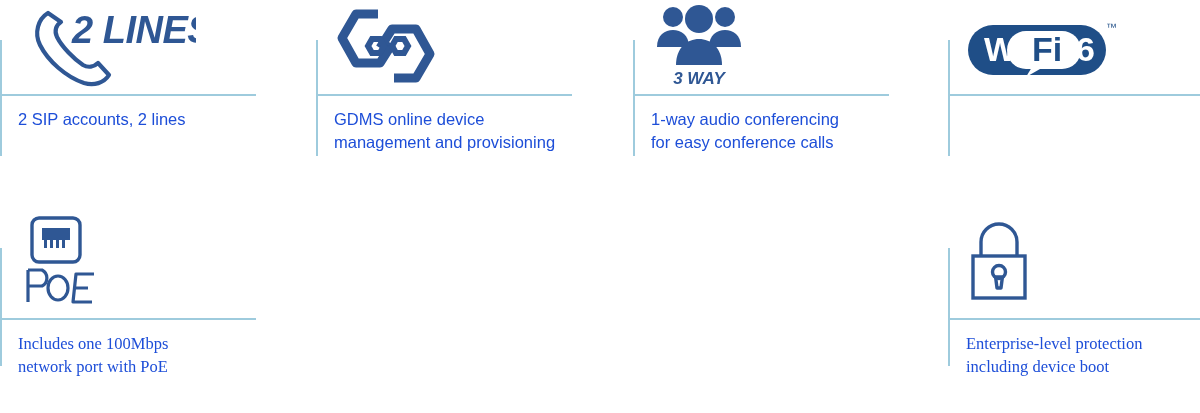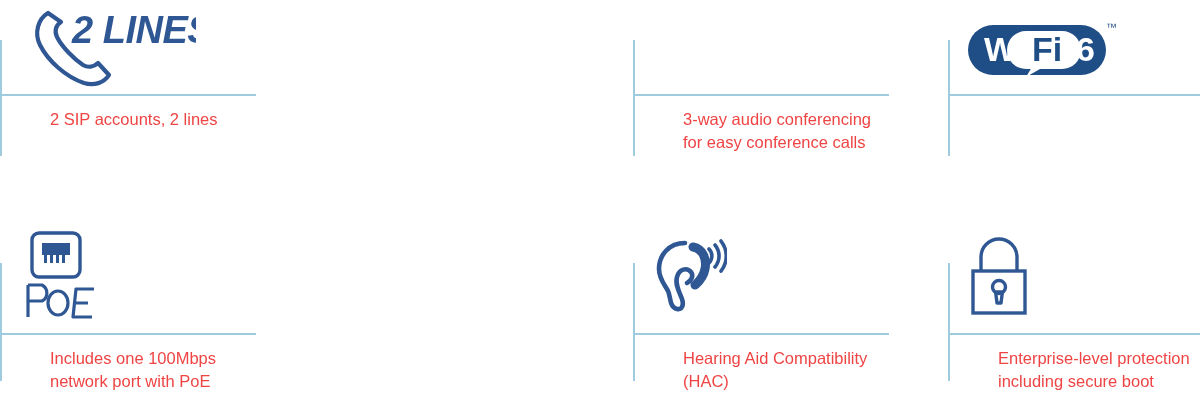--- a/index.html
+++ b/index.html
@@ -22,21 +22,21 @@
     position: absolute;
     box-sizing: border-box;
   }
   
   .col0 { left: 0px;   width: 300px; }
   .col1 { left: 316px; width: 300px; }
   .col2 { left: 633px; width: 300px; }
   .col3 { left: 948px; width: 252px; }
 
   .row0 { top: 0px;   height: 213px; }
-  .row1 { top: 225px; height: 188px; }
+  .row1 { top: 210px; height: 188px; font-family: Liberation Serif, serif; }
 
   
   .spine {
     position: absolute;
     left: 0;
     width: 2px;
     background: #9ecbdd;
   }
   .row0 .spine { top: 40px;  height: 116px; }
   .row1 .spine { top: 38px;  height: 118px; }
@@ -58,25 +58,24 @@
     height: 92px;
     display: flex;
     align-items: center;
   }
   .row1 .icon-wrap { height: 104px; top: 0px; }
 
   .desc {
     position: absolute;
     left: 18px;
     right: 4px;
-    color: #ef4444;
+    color: #1d4ed8;
     font-size: 16.5px;
     line-height: 1.42;
     white-space: pre-line;
-    margin-left: 32px;
   }
   .row0 .desc { top: 108px; }
   .row1 .desc { top: 122px; }
 
   svg { display: block; }
 </style>
 </head>
 <body>
 
 <div class="grid">
@@ -89,25 +88,56 @@
         <path d="M30 10 C20 16, 16 30, 22 42 C30 58, 48 74, 66 80 C76 83, 86 80, 91 72
                  L80 60 C76 64, 70 65, 65 62 C56 56, 44 44, 39 34 C36 28, 38 22, 43 19 Z" fill="none" stroke="#2f5794" stroke-width="4.2" stroke-linejoin="round" stroke-linecap="round"></path>
         <g fill="#2f5794" font-family="'Liberation Sans', sans-serif" font-size="38" font-weight="bold" font-style="italic" letter-spacing="-0.5">
           <text x="54" y="40">2 LINES</text>
         </g>
       </svg>
     </div>
     <div class="desc">2 SIP accounts, 2 lines</div>
   </div>
 
+  <div class="card col1 row0">
+    <div class="spine"></div>
+    <div class="divider"></div>
+    <div class="icon-wrap">
+      <svg width="104" height="80" viewBox="0 0 104 80">
+        <g fill="none" stroke="#2f5794" stroke-width="9" stroke-linejoin="round">
+          <path d="M44 8 L22 8 L8 32 L22 57 L46 57 L58 38"></path>
+          <path d="M60 72 L82 72 L96 48 L82 23 L58 23 L46 42"></path>
+        </g>
+        <g fill="none" stroke="#2f5794" stroke-width="6">
+          <path d="M38 33 L46 33 L50 40 L46 47 L38 47 L34 40 Z"></path>
+          <path d="M62 33 L70 33 L74 40 L70 47 L62 47 L58 40 Z"></path>
+        </g>
+      </svg>
+    </div>
+    <div class="desc">GDMS online device
+management and provisioning</div>
+  </div>
 
   <div class="card col2 row0">
     <div class="spine"></div>
     <div class="divider"></div>
-    <div class="desc">3-way audio conferencing
+    <div class="icon-wrap">
+      <svg width="96" height="82" viewBox="0 0 96 82">
+        <g fill="#2f5794">
+          <circle cx="22" cy="12" r="10"></circle>
+          <path d="M6 42 C6 30, 14 25, 22 25 C30 25, 38 30, 38 42 Z"></path>
+          <circle cx="74" cy="12" r="10"></circle>
+          <path d="M58 42 C58 30, 66 25, 74 25 C82 25, 90 30, 90 42 Z"></path>
+          <circle cx="48" cy="14" r="14"></circle>
+          <path d="M25 60 C25 43, 36 34, 48 34 C60 34, 71 43, 71 60 Z"></path>
+        </g>
+        <text x="48" y="79" text-anchor="middle" fill="#2f5794" font-family="'Liberation Sans', sans-serif" font-size="17" font-weight="bold" font-style="italic">3 WAY</text>
+      </svg>
+    </div>
+    <div class="desc">1-way audio conferencing
 for easy conference calls</div>
   </div>
 
   <div class="card col3 row0">
     <div class="spine"></div>
     <div class="divider"></div>
     <div class="icon-wrap">
       <svg width="152" height="62" viewBox="0 0 152 62">
         <rect x="2" y="10" width="138" height="50" rx="25" fill="#1f4e87"></rect>
         <text x="18" y="46" fill="#ffffff" font-family="'Liberation Sans', sans-serif" font-size="34" font-weight="bold">Wi</text>
@@ -132,48 +162,29 @@
           <path d="M40 62 A10 12 0 0 1 40 86 A10 12 0 0 1 40 62 Z"></path>
           <path d="M76 60 L58 60 L55 88 L74 88 M56 74 L70 74"></path>
         </g>
       </svg>
     </div>
     <div class="desc">Includes one 100Mbps
 network port with PoE</div>
   </div>
 
 
-  <div class="card col2 row1">
-    <div class="spine"></div>
-    <div class="divider"></div>
-    <div class="icon-wrap">
-      <svg width="76" height="76" viewBox="0 0 76 76">
-        <path d="M34 4 C18 4, 8 16, 8 30 C8 40, 14 46, 17 52 C20 58, 18 68, 26 70
-                 C31 71, 33 66, 31 60 C28 52, 24 46, 26 38 C28 30, 36 28, 40 33
-                 C43 37, 40 42, 36 44" fill="none" stroke="#2f5794" stroke-width="4.6" stroke-linecap="round" stroke-linejoin="round"></path>
-        <path d="M42 8 C52 10, 56 20, 54 30 C52 40, 46 44, 44 46" fill="none" stroke="#2f5794" stroke-width="9" stroke-linecap="round"></path>
-        <g fill="none" stroke="#2f5794" stroke-width="3.6" stroke-linecap="round">
-          <path d="M58 24 A10 10 0 0 0 58 10"></path>
-          <path d="M64 28 A17 17 0 0 0 64 6"></path>
-          <path d="M70 32 A24 24 0 0 0 70 2"></path>
-        </g>
-      </svg>
-    </div>
-    <div class="desc">Hearing Aid Compatibility
-(HAC)</div>
-  </div>
 
   <div class="card col3 row1">
     <div class="spine"></div>
     <div class="divider"></div>
     <div class="icon-wrap">
       <svg width="66" height="84" viewBox="0 0 66 84">
         <path d="M15 36 L15 22 A18 18 0 0 1 51 22 L51 36" fill="none" stroke="#2f5794" stroke-width="3.4"></path>
         <rect x="7" y="36" width="52" height="42" fill="none" stroke="#2f5794" stroke-width="3.4"></rect>
         <circle cx="33" cy="52" r="6.5" fill="none" stroke="#2f5794" stroke-width="3.4"></circle>
         <path d="M29.6 57 L36.4 57 L35 68 L31 68 Z" fill="none" stroke="#2f5794" stroke-width="3.4" stroke-linejoin="round"></path>
       </svg>
     </div>
     <div class="desc">Enterprise-level protection
-including secure boot</div>
+including device boot</div>
   </div>
 
 </div>
 
 </body></html>

